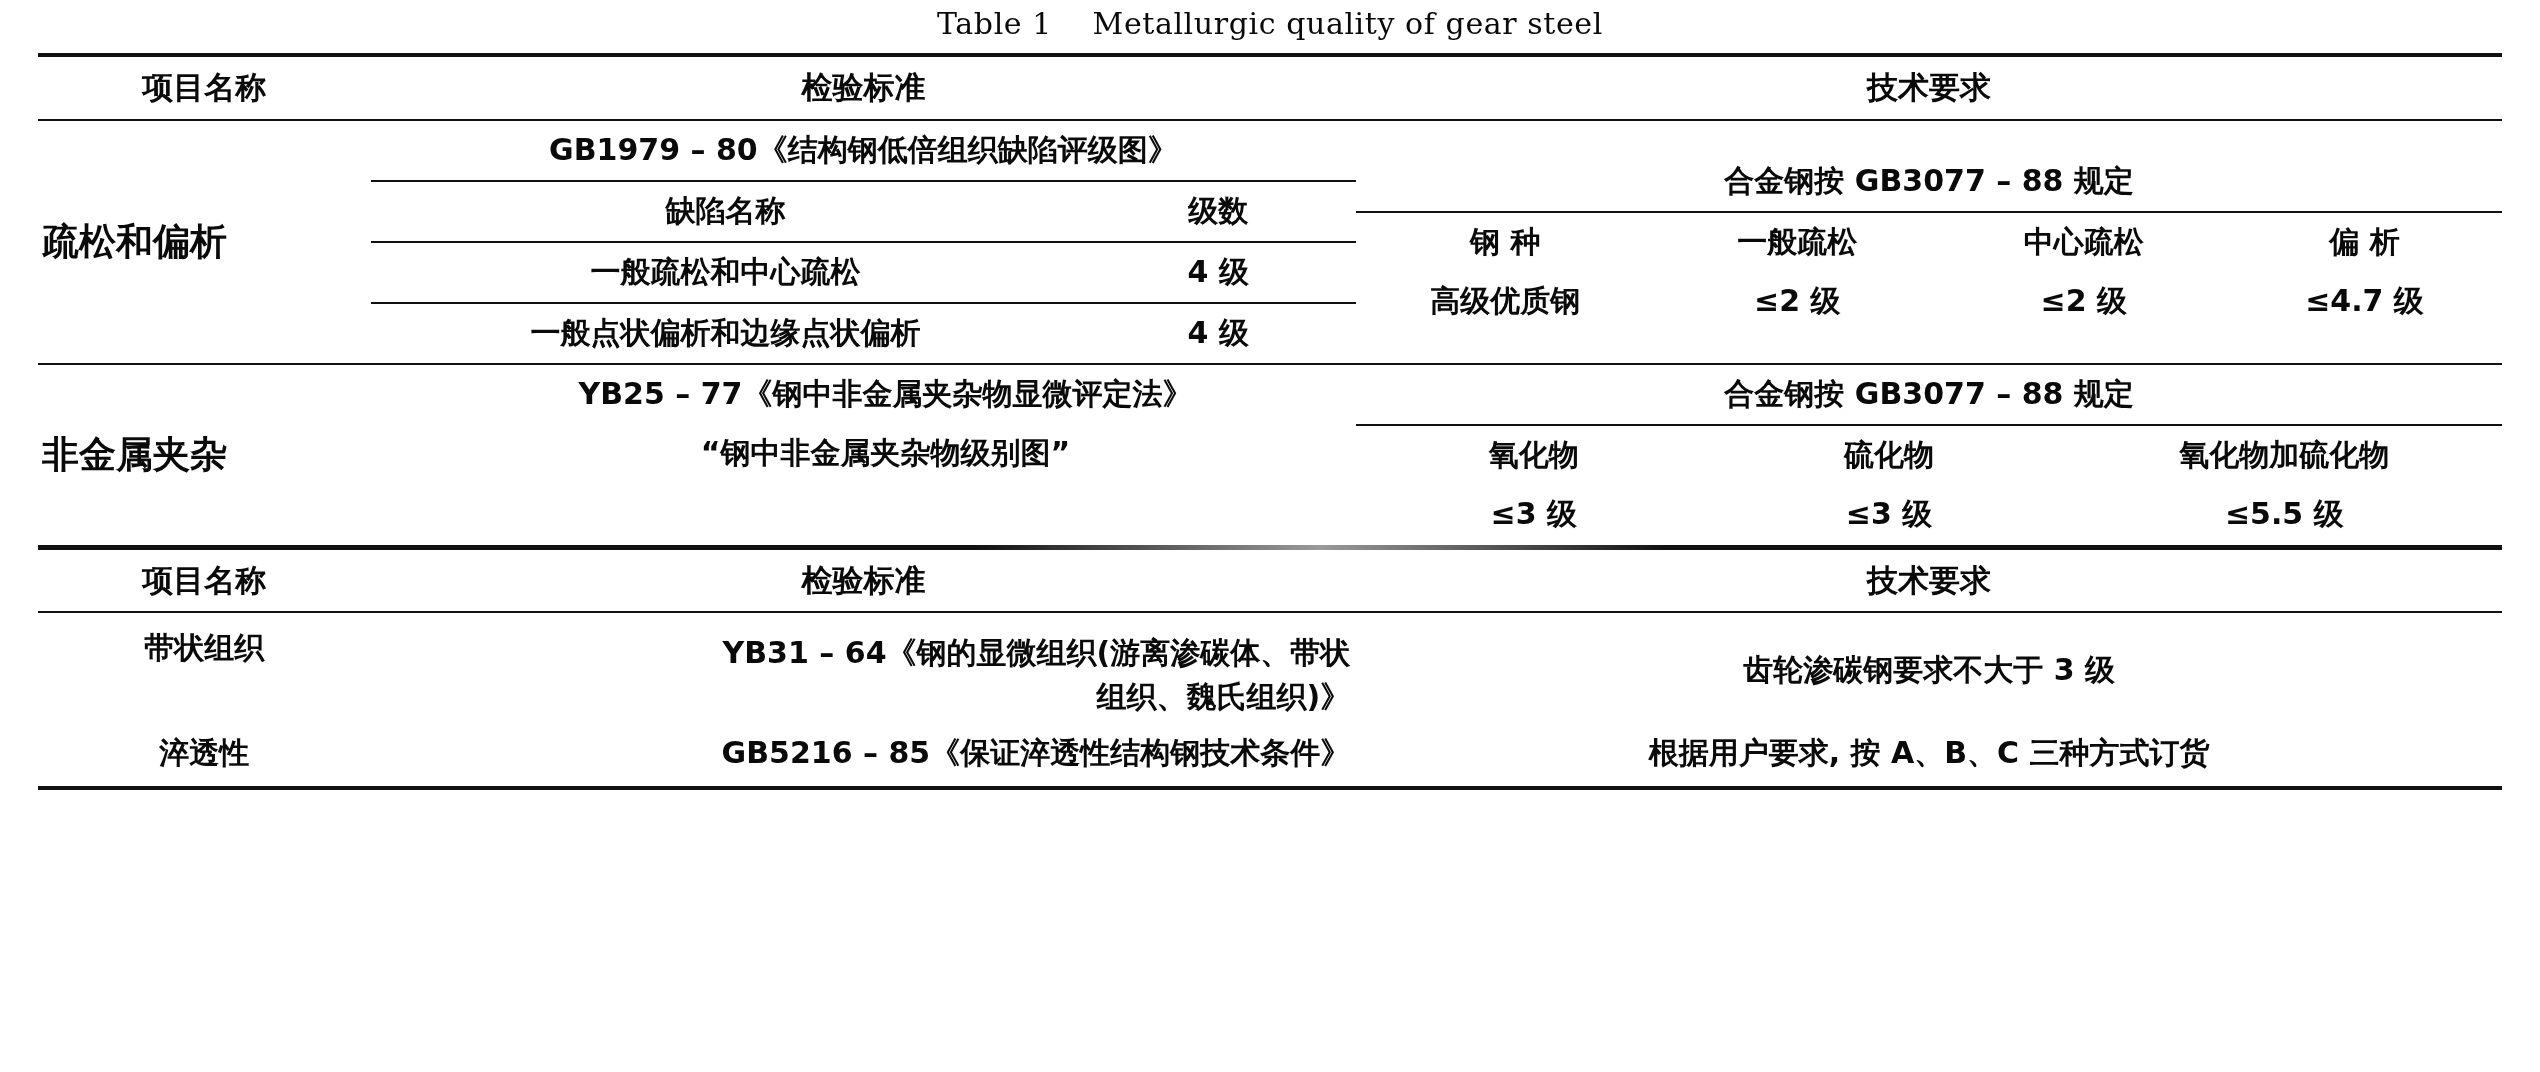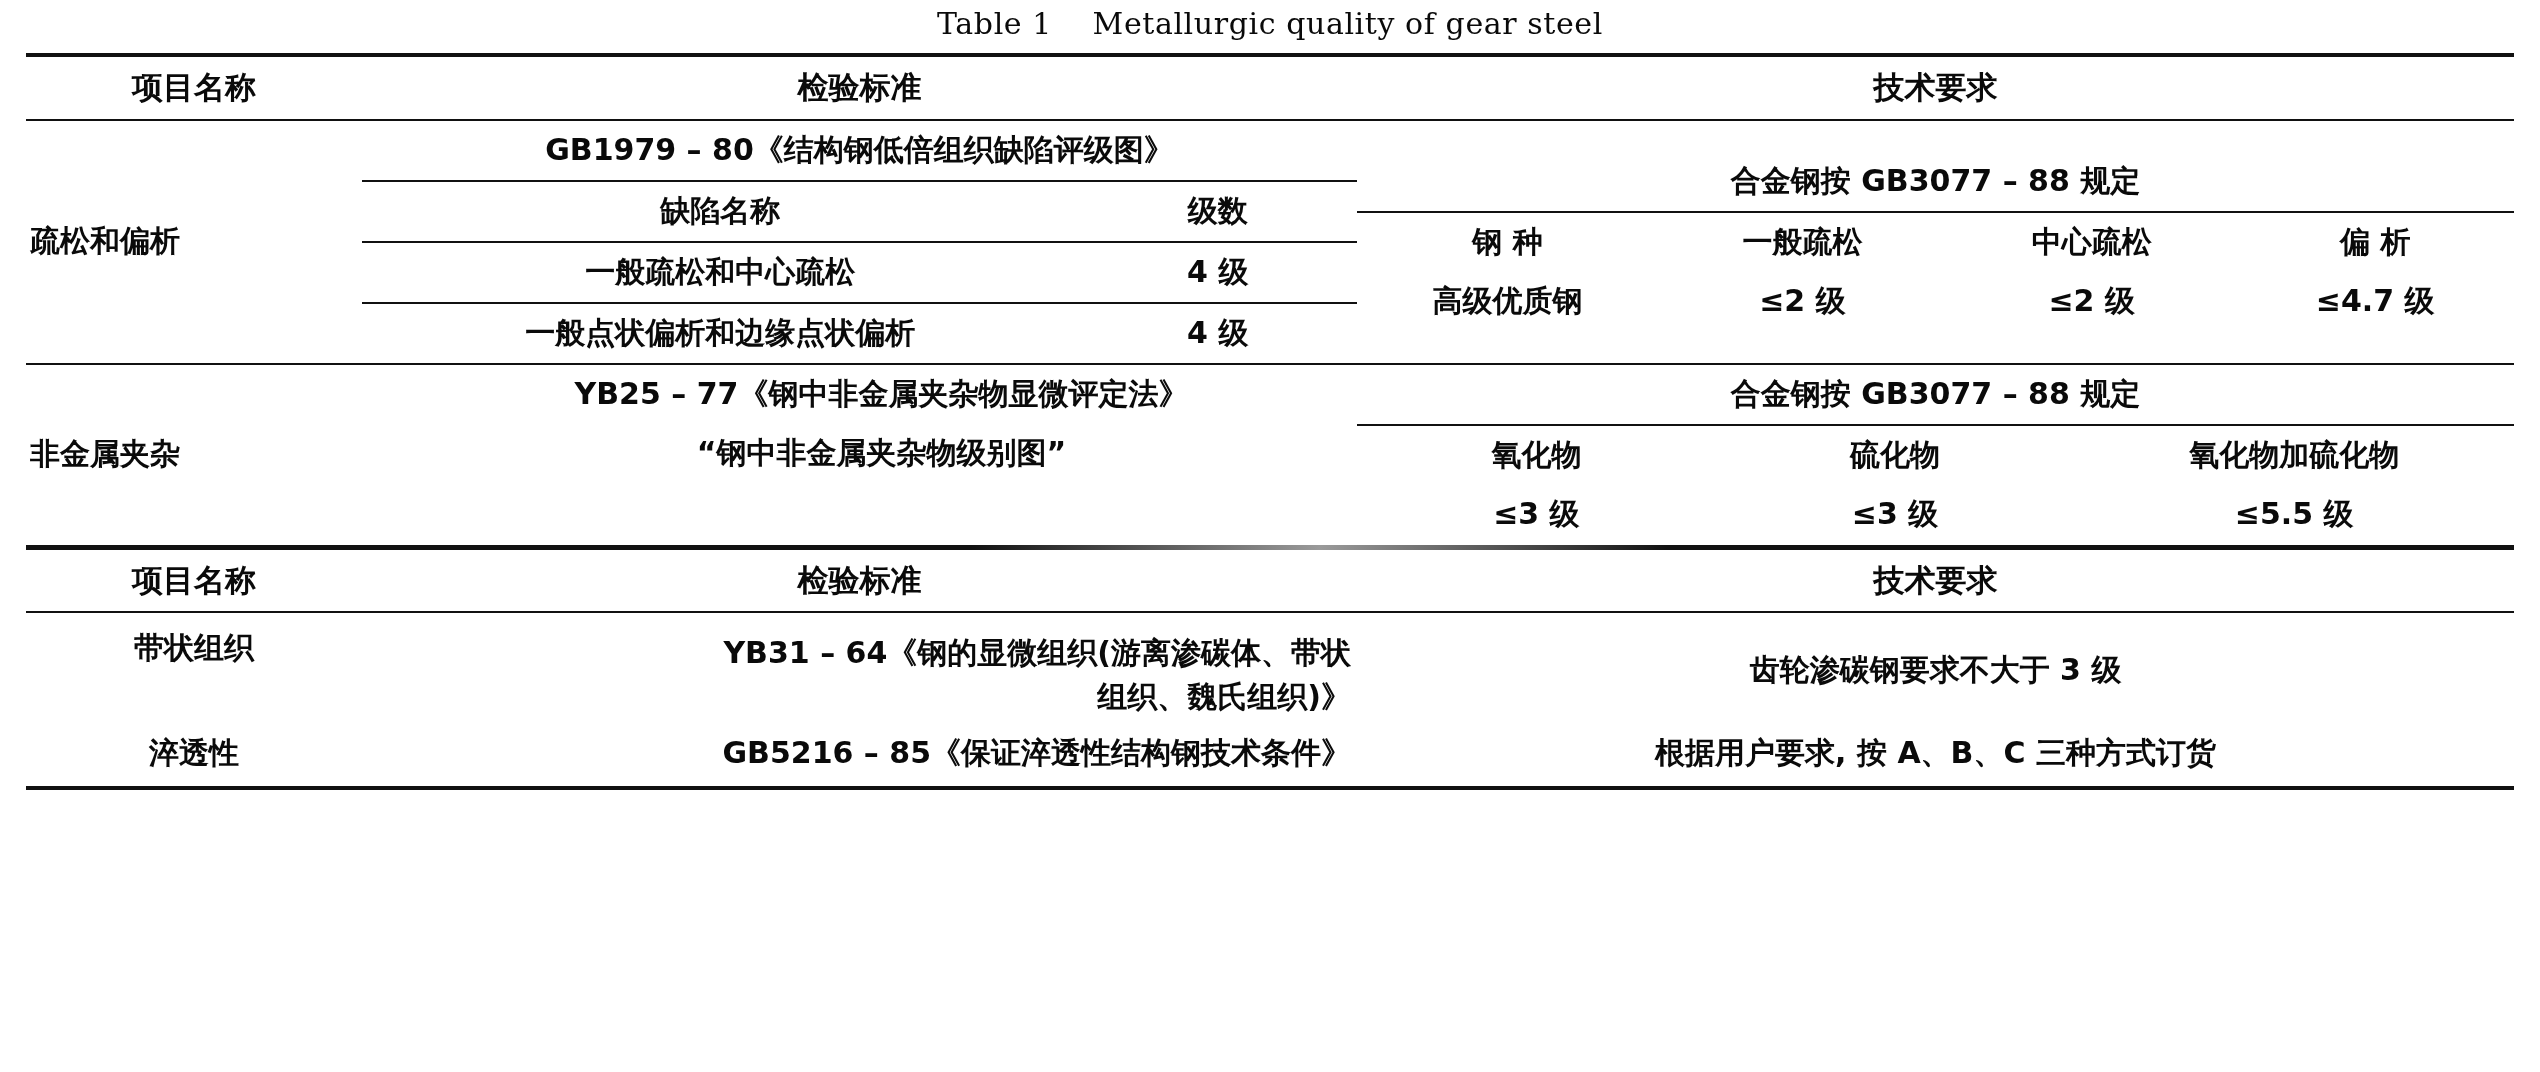--- a/index.html
+++ b/index.html
@@ -12,21 +12,21 @@
     height: 1072px;
     font-family: "Liberation Serif", serif;
     color: #0a0a0a;
     overflow: hidden;
   }
   .page {
     position: relative;
     width: 2540px;
     height: 1072px;
     box-sizing: border-box;
-    padding: 0 26px;
+    padding: 0 38px;
   }
   
   .caption {
     text-align: center;
     font-family: "DejaVu Serif", serif;
     font-size: 30px;
     letter-spacing: 0.6px;
     padding-top: 6px;
     padding-bottom: 12px;
     white-space: pre;
@@ -66,21 +66,21 @@
     font-family: "DejaVu Sans", sans-serif;
     font-weight: bold;
     padding: 9px 4px;
     text-align: center;
     white-space: nowrap;
   }
   .ln { border-top: 2px solid #111; }
   .rowlabel {
     font-family: "DejaVu Sans", sans-serif;
     font-weight: bold;
-    font-size: 30px;
+    font-size: 37px;
     text-align: left;
     padding-left: 4px;
     white-space: nowrap;
   }
   .grad-rule {
     height: 5px;
     background: linear-gradient(to right, #111 0%, #111 38%, #9a9a9a 52%, #111 66%, #111 100%);
     margin: 0;
   }
   .twoline { white-space: normal; line-height: 1.45; }

